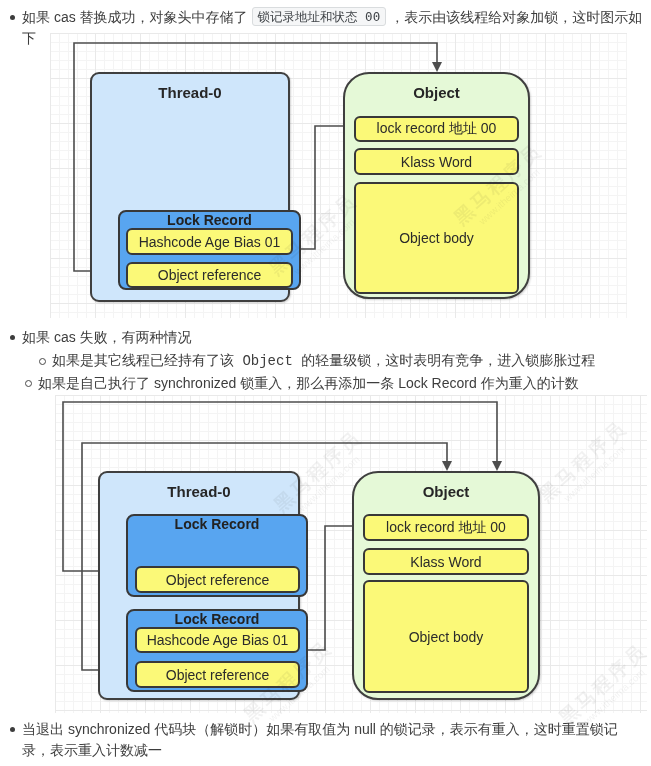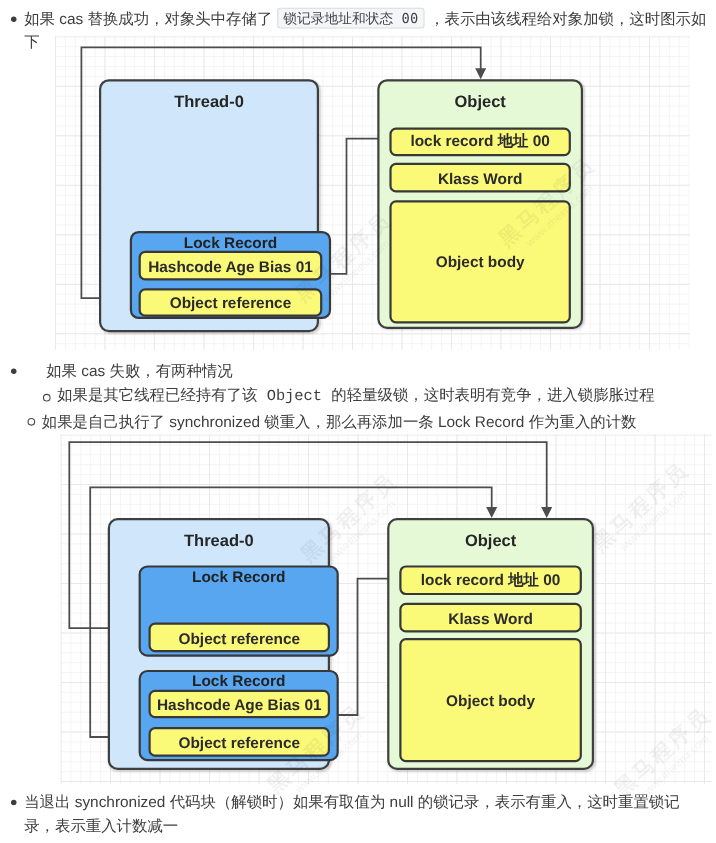--- a/index.html
+++ b/index.html
@@ -36,36 +36,36 @@
   }
   #d1 { left:50px; top:33px; width:577px; height:285px; }
   #d2 { left:55px; top:395px; width:592px; height:318px; }
   .conn { position:absolute; left:0; top:0; width:100%; height:100%; }
 
   .bigbox {
     position:absolute; border:2px solid #3f3f3f; border-radius:9px;
     box-shadow:1px 1px 2px rgba(0,0,0,0.18);
   }
   .tbox { background:#cfe6fb; }
-  .obox { background:#e5f9d7; }
+  .obox { background:#e5f9d7;border-radius:26px; }
   .box-title {
     position:absolute; left:0; right:0; top:10px; text-align:center;
     font-size:15px; font-weight:bold; color:#262626;
   }
   .lrbox {
     position:absolute; background:#58a5f0; border:2px solid #383838; border-radius:8px;margin-left:16px;
   }
   .lr-title {
     position:absolute; left:0; right:0; top:0; text-align:center;
     font-size:14px; font-weight:bold; color:#222; line-height:17px;
   }
   .cell {
     position:absolute; background:#fbf978; border:2px solid #383838; border-radius:6px;
     display:flex; align-items:center; justify-content:center;
-    font-size:14px; font-weight:bold; color:#2b2b2b; white-space:nowrap;
+    font-size:14px; font-weight:normal; color:#2b2b2b; white-space:nowrap;
   }
 
   
   #d1 .tbox { left:40px; top:39px; width:200px; height:230px; }
   #d1 .lrbox { left:10px; top:136px; width:183px; height:80px; }
   #d1 .lr-c1 { left:6px; right:6px; top:16px;  height:27px; }
   #d1 .lr-c2 { left:6px; right:6px; top:50px;  height:26px; }
   
   #d1 .obox { left:293px; top:39px; width:187px; height:227px; }
   #d1 .o-c1 { left:9px; right:9px; top:42px;  height:26px; }
@@ -128,21 +128,21 @@
     <div class="wm" style="left:215px; top:230px;">
       <div class="wm1">黑马程序员</div>
       <div class="wm2">www.itheima.com</div>
     </div>
     <div class="wm" style="left:400px; top:180px;">
       <div class="wm1">黑马程序员</div>
       <div class="wm2">www.itheima.com</div>
     </div>
   </div>
 
-  <div class="li l1" style="top:327px; left:8px; width:620px;gap:20px;">
+  <div class="li l1" style="top:327px; left:8px; width:620px;">
     <span class="marker"></span>
     <span class="txt">如果 cas 失败，有两种情况</span>
   </div>
   <div class="li l2" style="top:351px; left:38px; width:600px;font-family:Liberation Mono, monospace;">
     <span class="marker"></span>
     <span class="txt">如果是其它线程已经持有了该 Object 的轻量级锁，这时表明有竞争，进入锁膨胀过程</span>
   </div>
   <div class="li l2" style="top:373px; left:24px; width:600px;">
     <span class="marker"></span>
     <span class="txt">如果是自己执行了 synchronized 锁重入，那么再添加一条 Lock Record 作为重入的计数</span>

